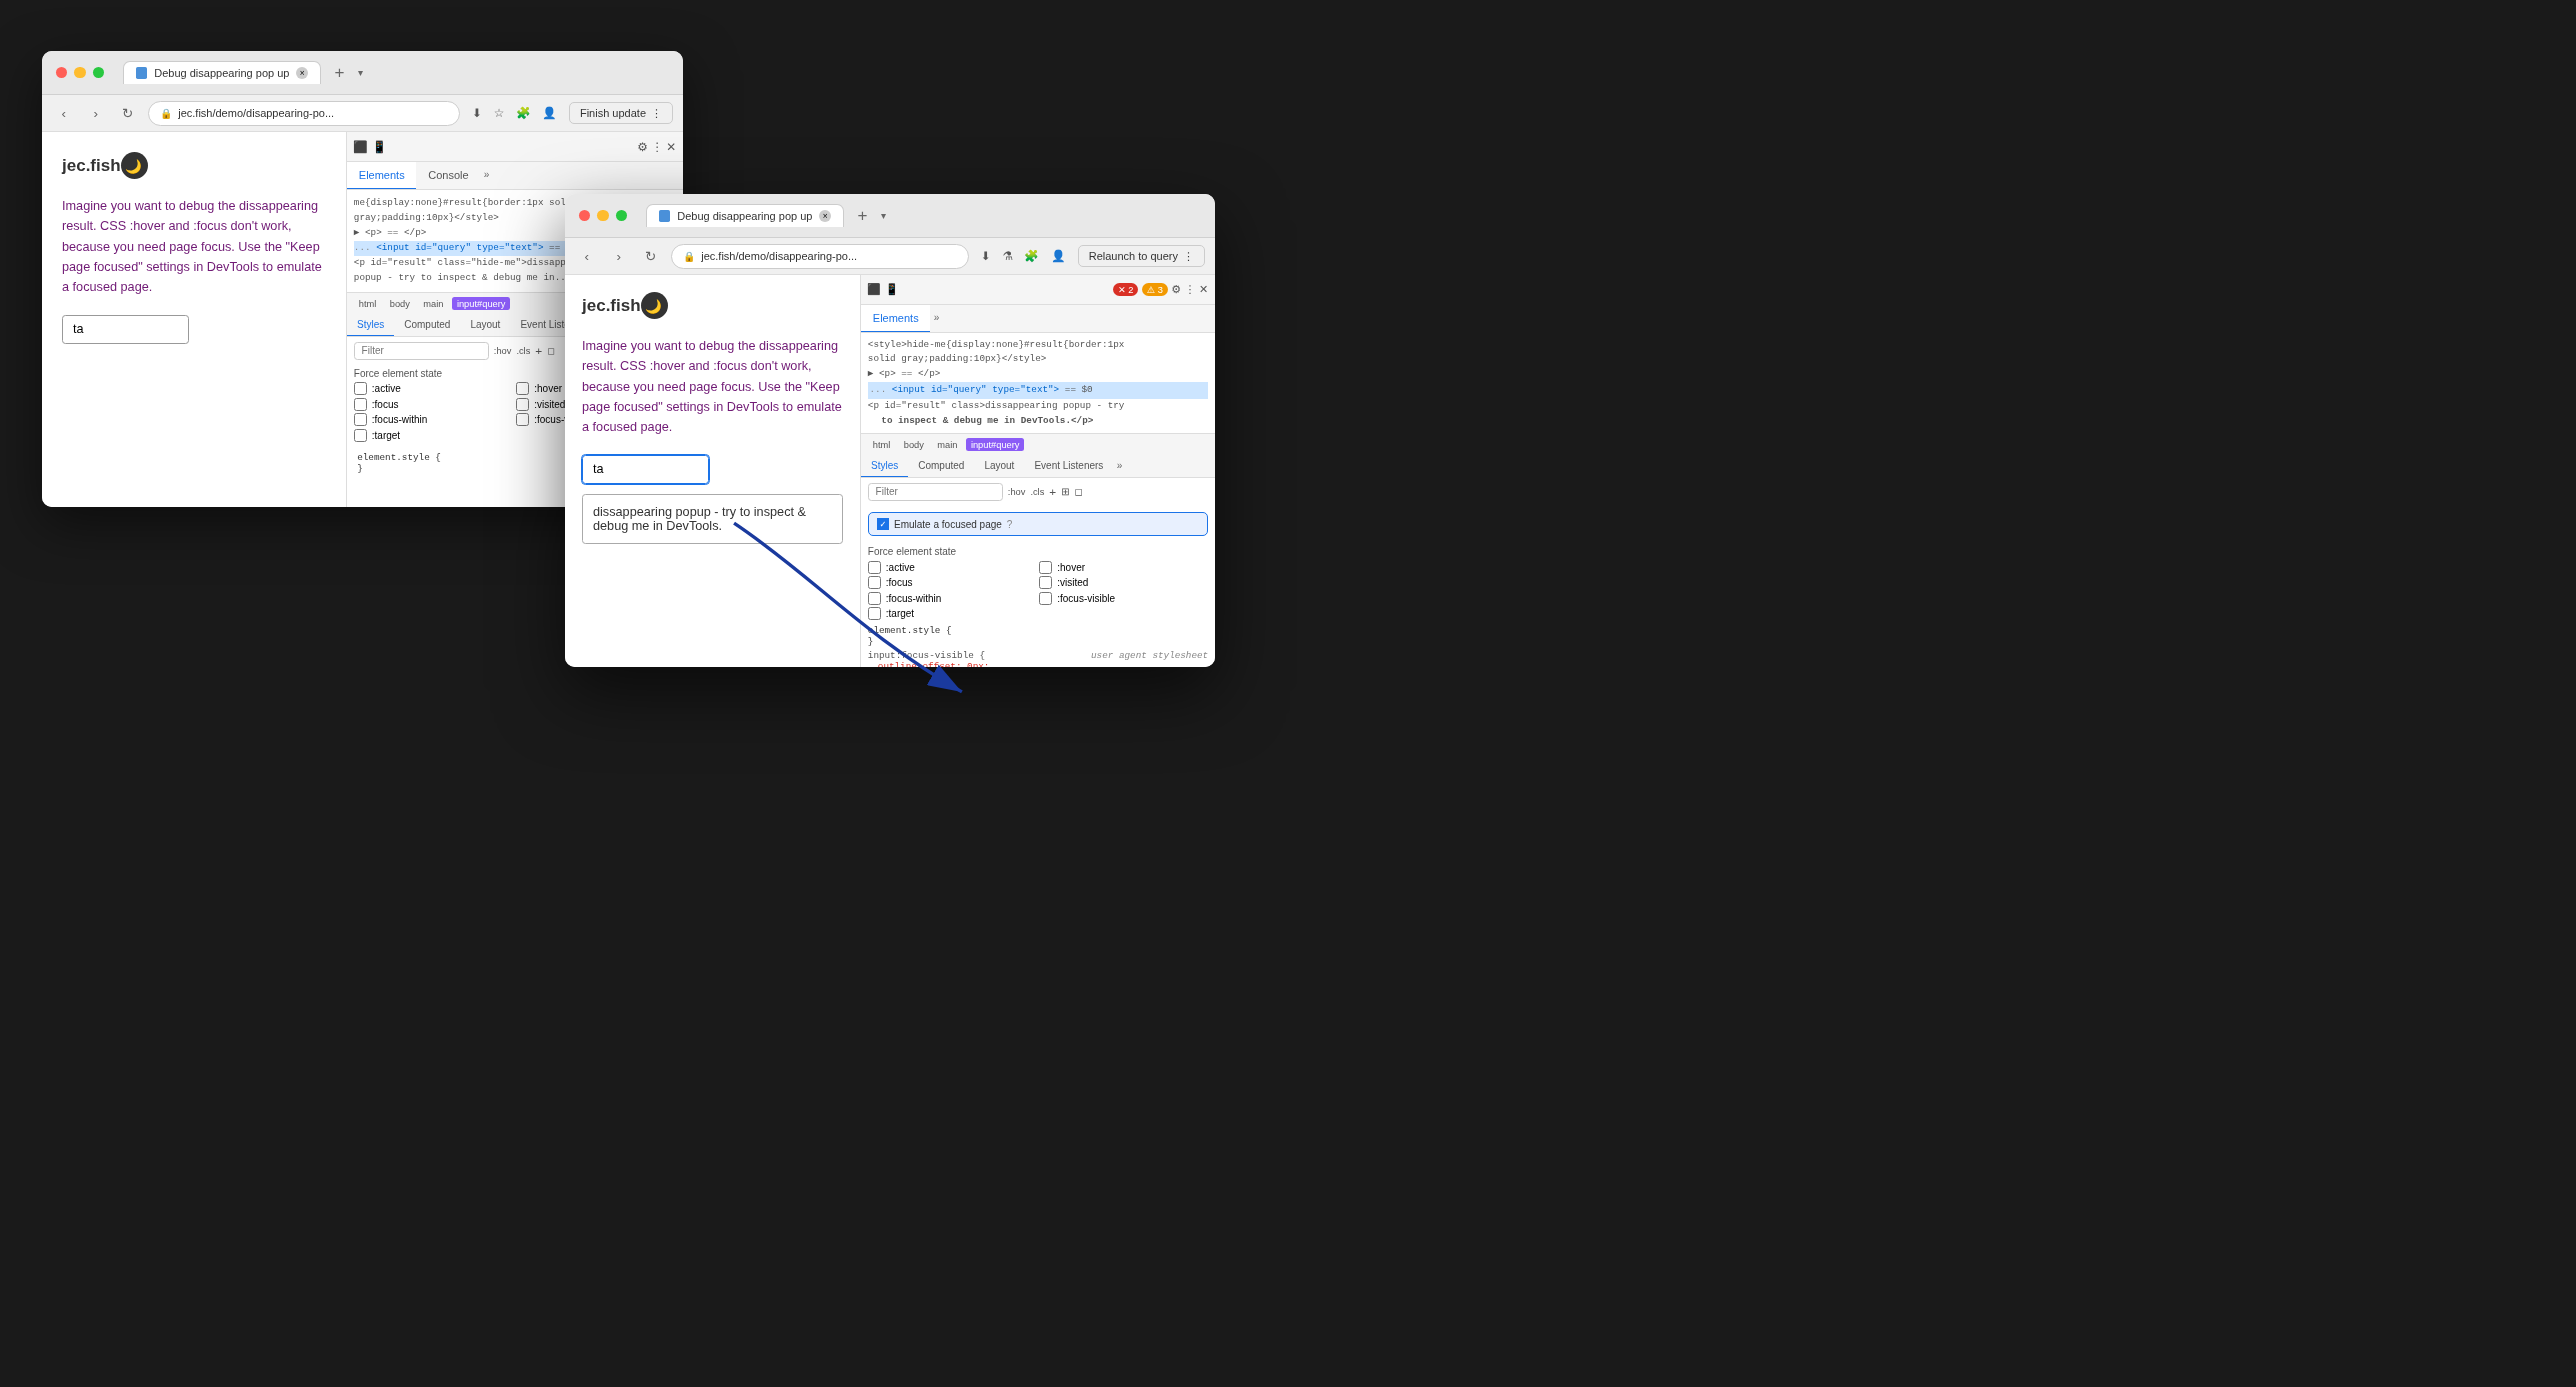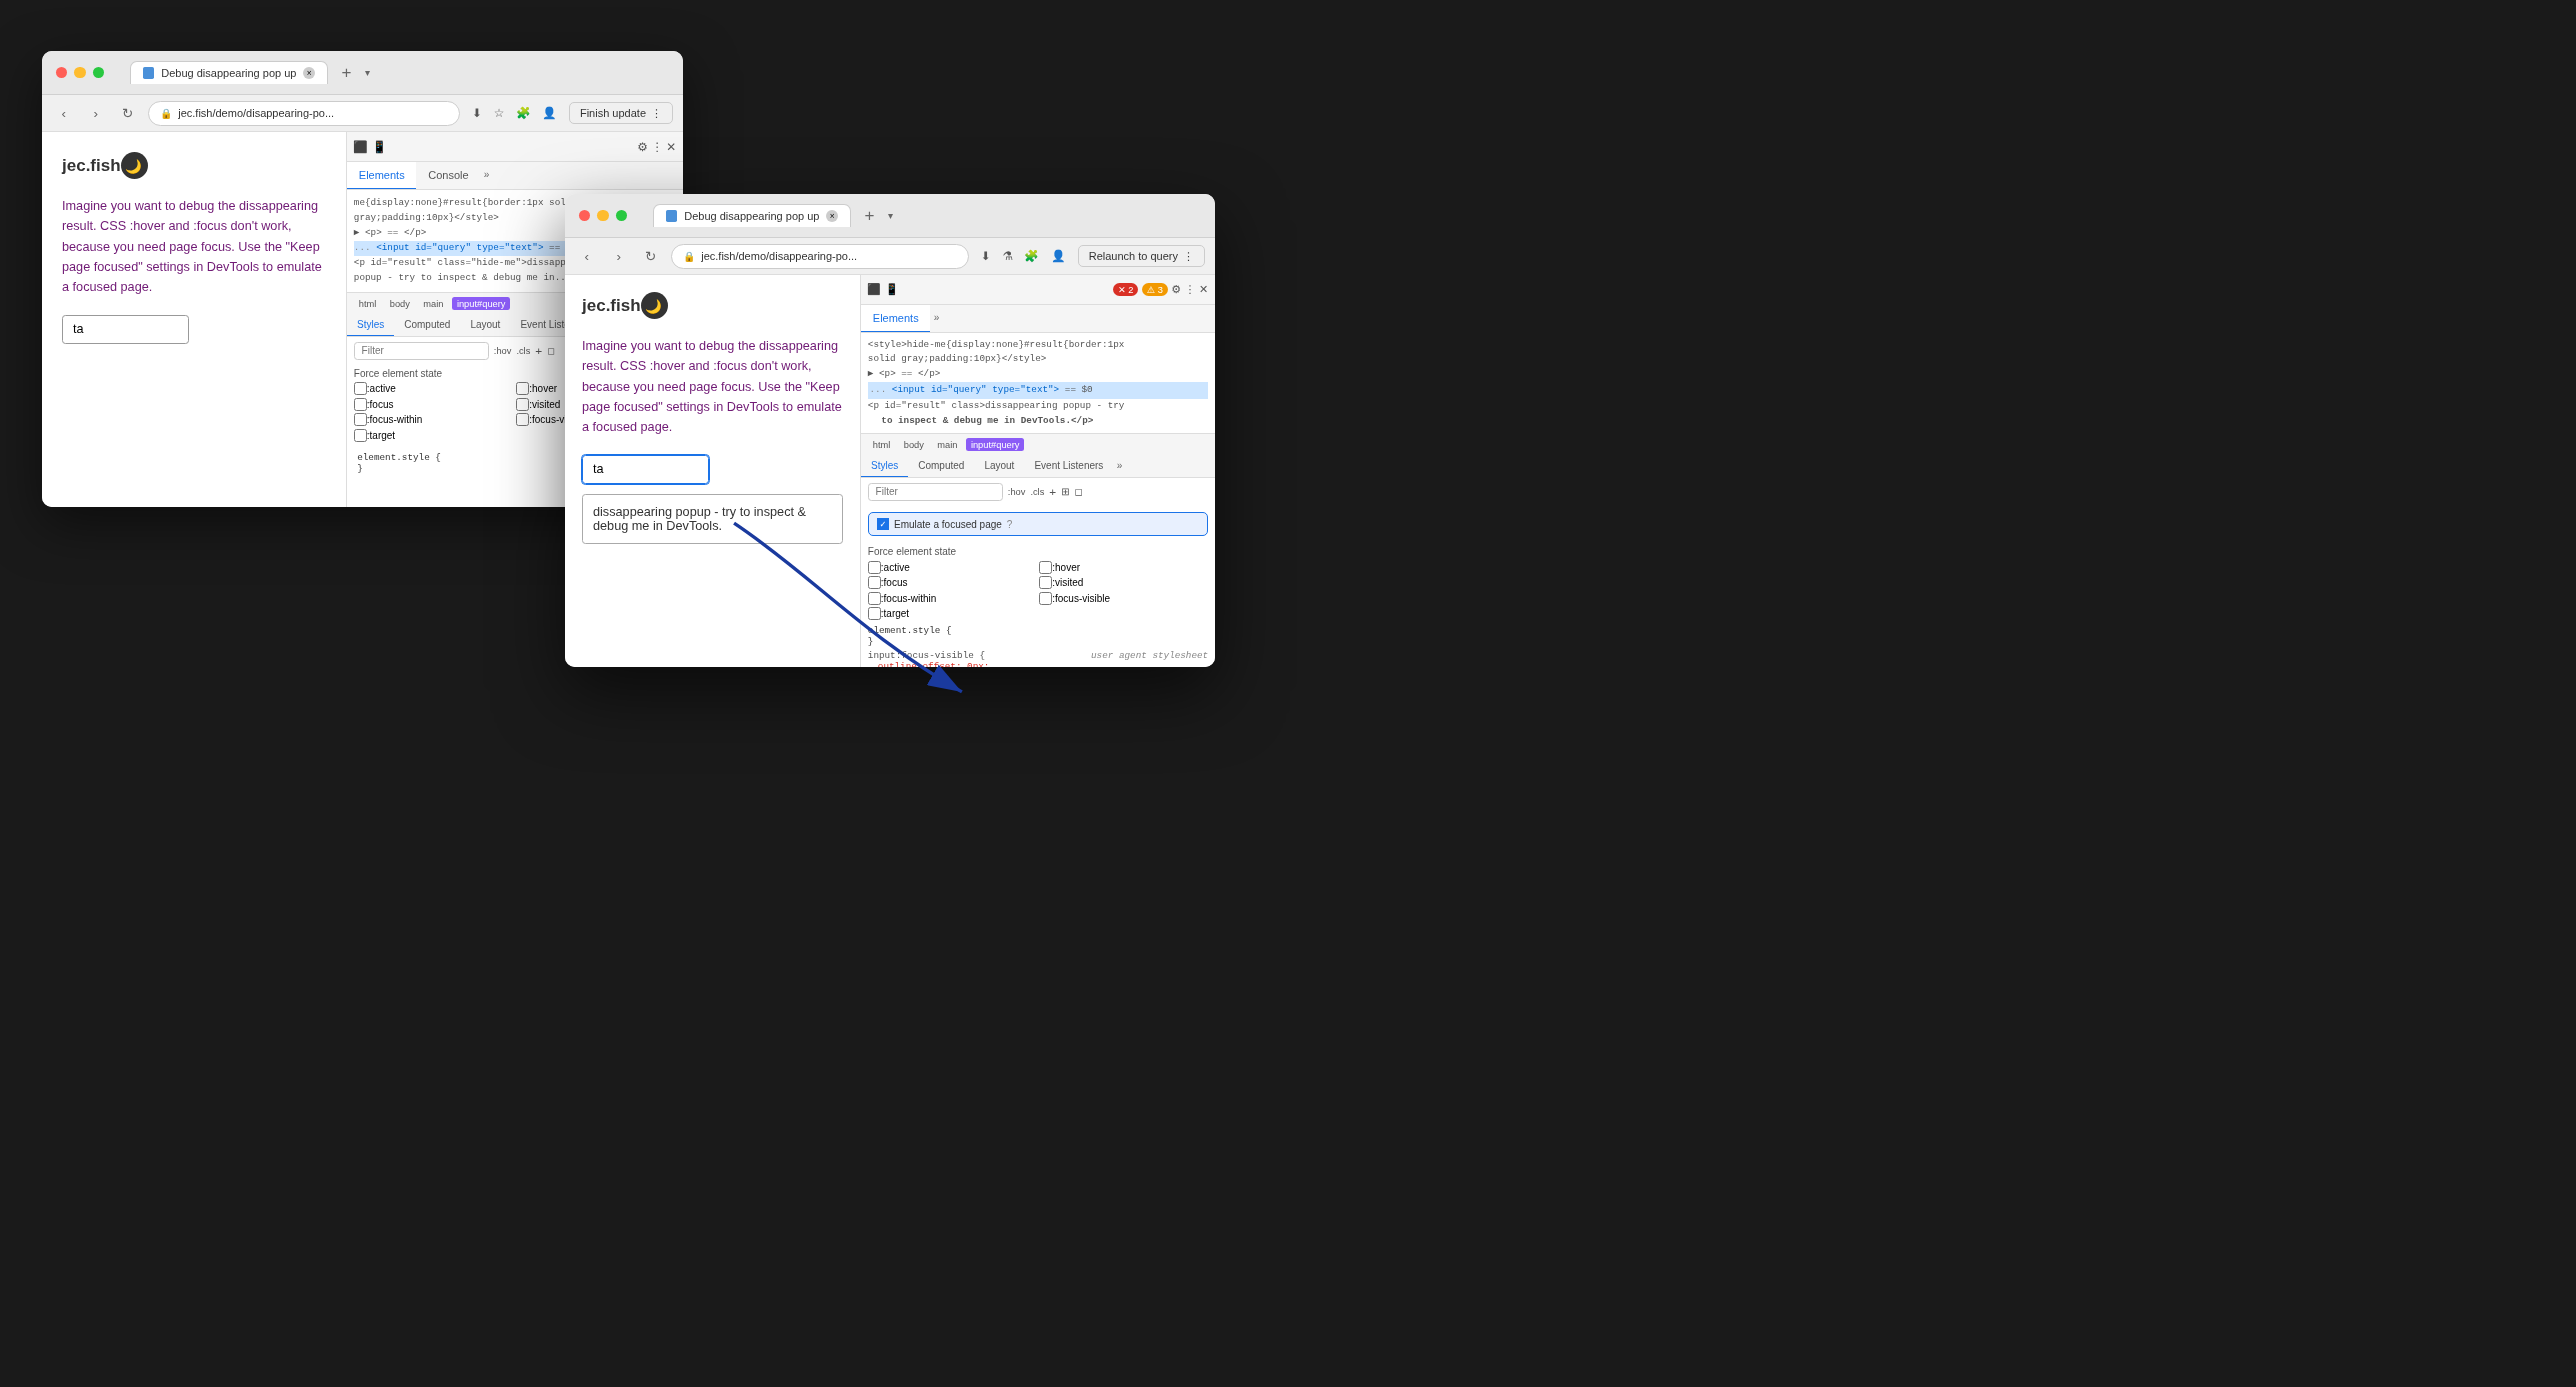--- a/index.html
+++ b/index.html
@@ -61,21 +61,20 @@
     .browser-tab {
       background: #ffffff;
       border-radius: 6.8px 6.8px 0 0;
       padding: 5px 11.8px;
       font-size: 11px;
       display: flex;
       align-items: center;
       gap: 6.8px;
       border: 0.8px solid #ccc;
       border-bottom: none;
-      margin-left: 7px;
     }
 
     .tab-favicon {
       width: 11.8px;
       height: 11.8px;
       background: #4a90d9;
       border-radius: 1.7px;
       display: inline-block;
     }
 
@@ -273,20 +272,21 @@
     }
 
     .breadcrumb-item.active {
       background: #8b5cf6;
       color: white;
     }
 
     .checkbox-item {
       display: flex;
       align-items: center;
+      gap: 5px;
     }
 
     .css-rule {
       font-family: 'Courier New', monospace;
       font-size: 9.3px;
       color: #333;
       margin-top: 6.8px;
       padding: 3.4px;
     }
 

